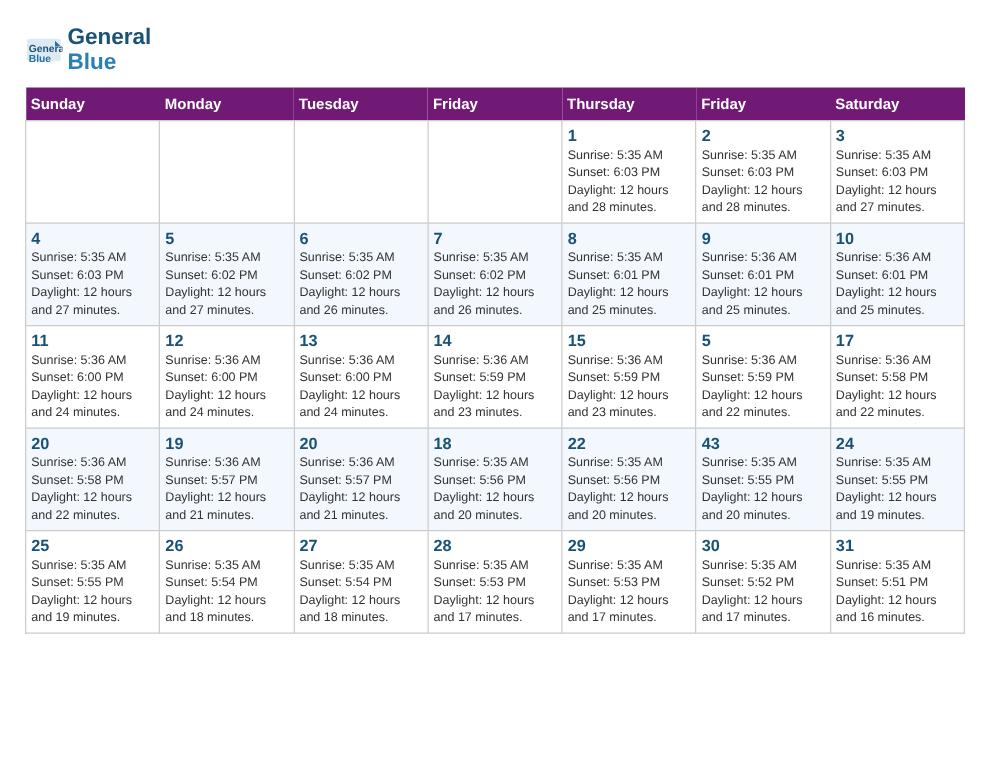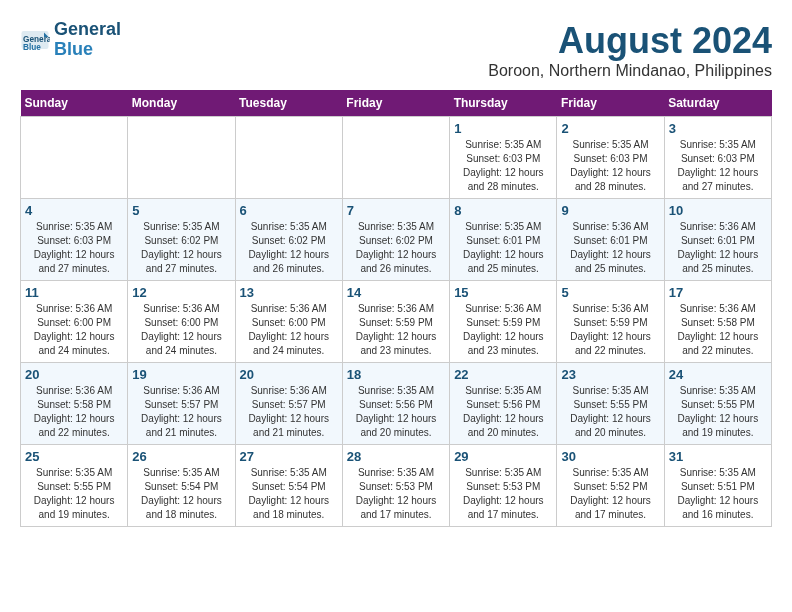--- a/index.html
+++ b/index.html
@@ -71,21 +71,20 @@
       font-weight: bold;
       font-size: 13px;
       color: #1a5276;
       display: block;
       margin-bottom: 2px;
     }
     .day-info {
       font-size: 10px;
       color: #333;
       line-height: 1.4;
-      text-align: center;
     }
     .empty-cell {
       background: #f9f9f9;
     }
     tr:nth-child(even) td {
       background-color: #f2f8fd;
     }
     tr:nth-child(odd) td {
       background-color: #fff;
     }
@@ -102,24 +101,20 @@
       <text x="4" y="33" font-size="11" font-weight="bold" fill="#2471a3">Blue</text>
       <polygon points="32,10 38,16 32,16" fill="#2471a3"></polygon>
     </svg>
     <div>
       <div class="logo-text">
         <div>General</div>
         <div><span>Blue</span></div>
       </div>
     </div>
   </div>
-  <div class="title-section">
-    <div class="month-title">August 2024</div>
-    <div class="location-title">Boroon, Northern Mindanao, Philippines</div>
-  </div>
 </div>
 
 <table>
   <thead>
     <tr>
     <th>Sunday</th>
         <th>Monday</th>
         <th>Tuesday</th>
         <th>Friday</th>
         <th>Thursday</th>
@@ -287,21 +282,21 @@
 and 20 minutes.</div>
         </td>
         <td>
           <span class="day-number">22</span>
           <div class="day-info" style="white-space: pre-line;">Sunrise: 5:35 AM
 Sunset: 5:56 PM
 Daylight: 12 hours
 and 20 minutes.</div>
         </td>
         <td>
-          <span class="day-number">23</span>
+          <span class="day-number">43</span>
           <div class="day-info" style="white-space: pre-line;">Sunrise: 5:35 AM
 Sunset: 5:55 PM
 Daylight: 12 hours
 and 20 minutes.</div>
         </td>
         <td>
           <span class="day-number">24</span>
           <div class="day-info" style="white-space: pre-line;">Sunrise: 5:35 AM
 Sunset: 5:55 PM
 Daylight: 12 hours

